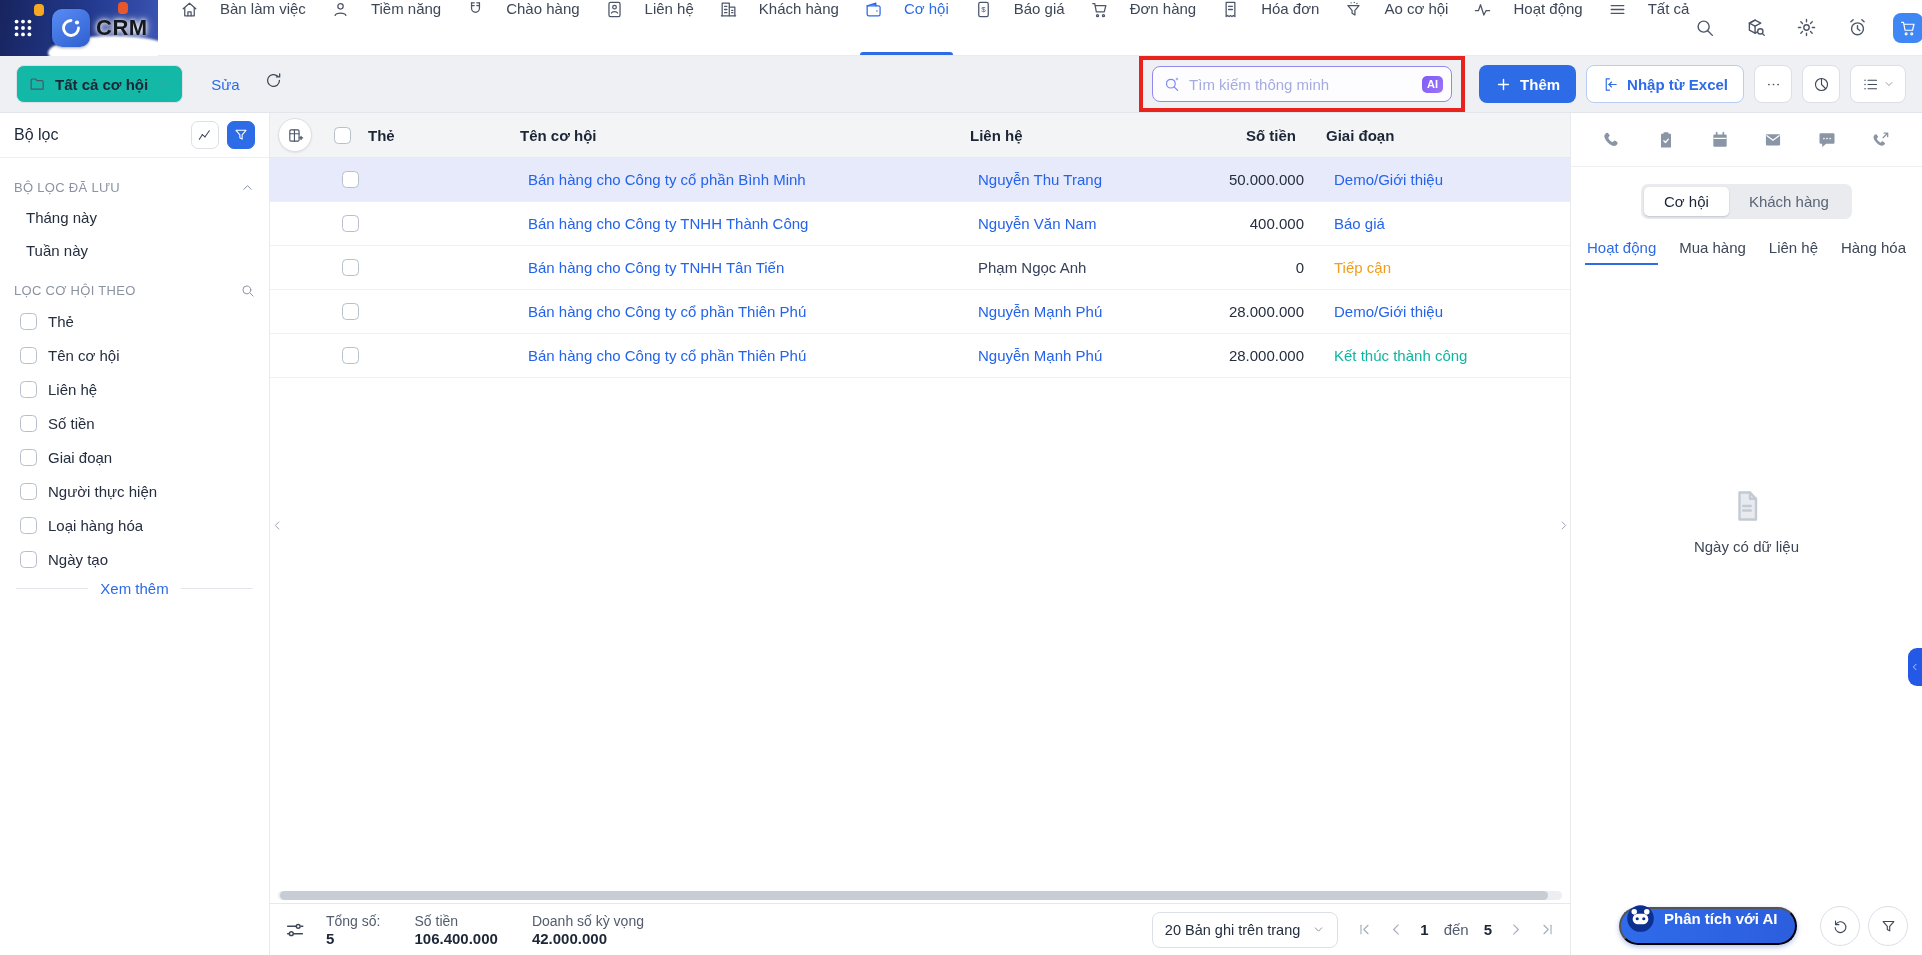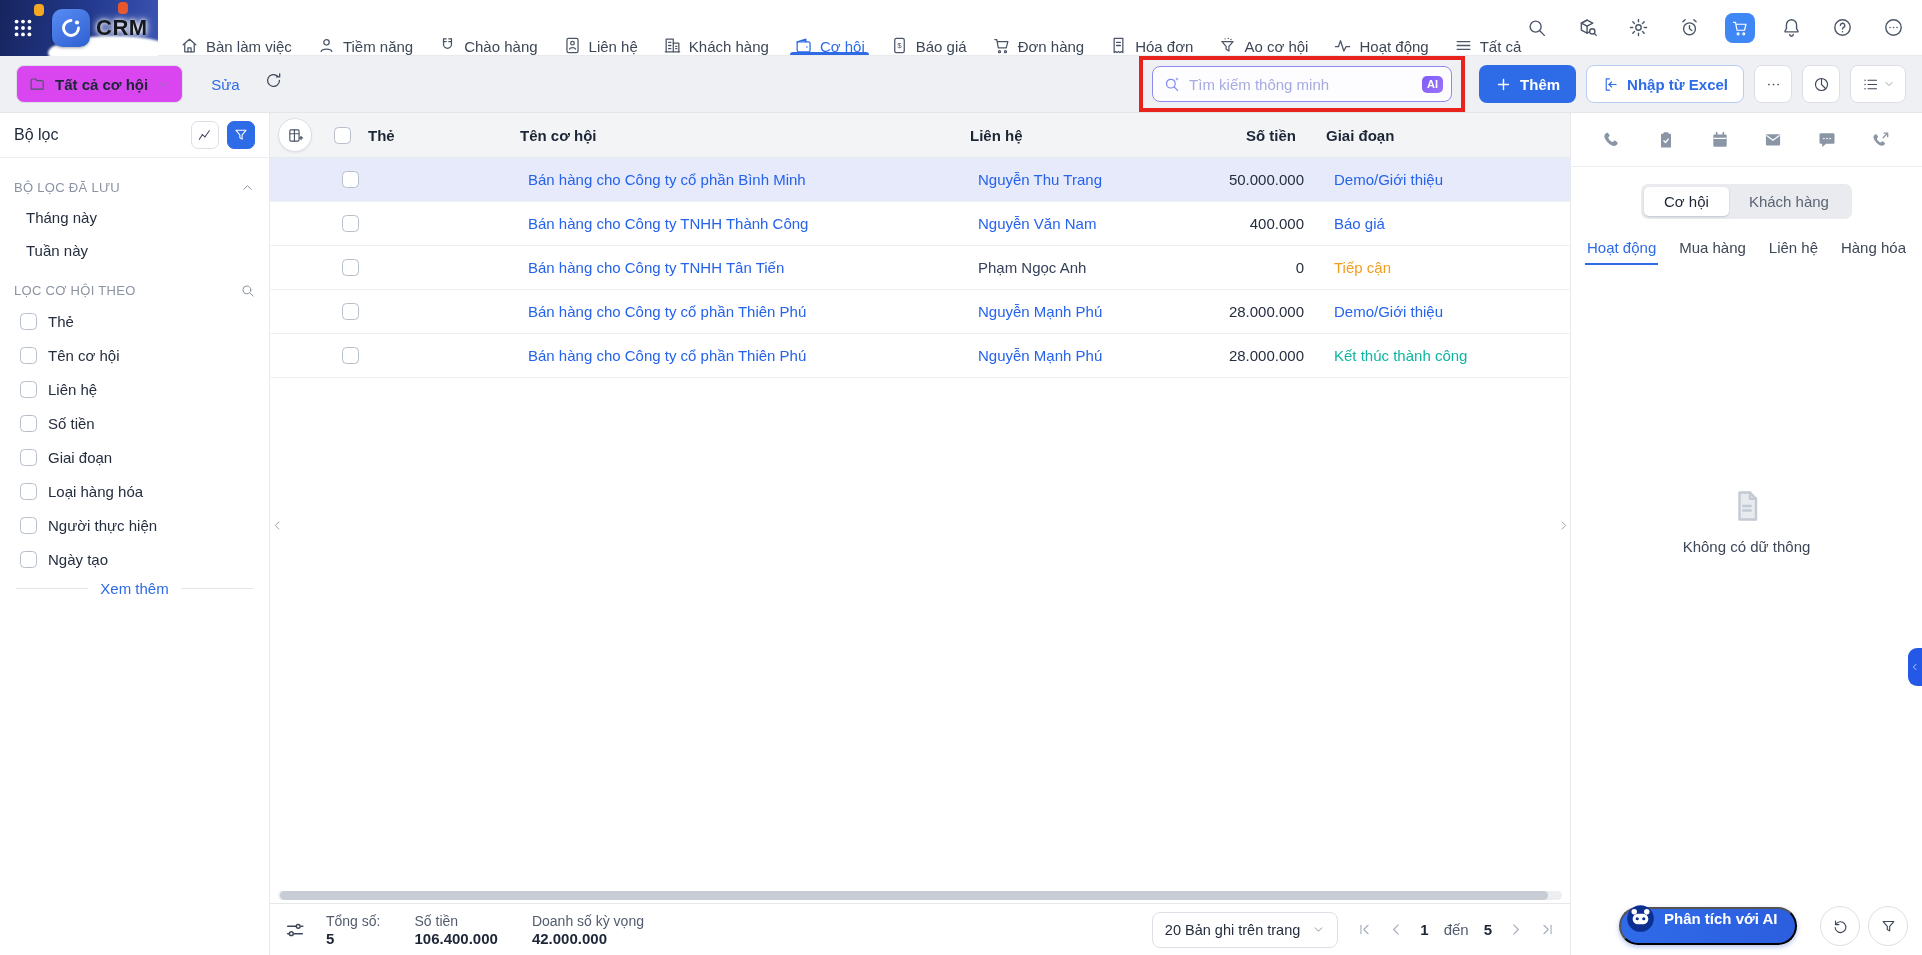--- a/index.html
+++ b/index.html
@@ -15,34 +15,34 @@
   .brand .cloud { position:absolute; bottom:-14px; left:48px; width:130px; height:34px; background:#fff; border-radius:50%; filter:blur(1px); }
   .brand .lan1,.brand .lan2 { position:absolute; width:10px; height:12px; border-radius:4px; background:#f6a823; }
   .brand .lan1 { left:34px; top:4px; } .brand .lan2 { left:118px; top:2px; background:#e8572c; }
   .grid-icon { position:absolute; left:12px; top:17px; width:22px; height:22px; }
   .app-logo { position:absolute; left:52px; top:9px; width:38px; height:38px; border-radius:10px;
     background:linear-gradient(145deg,#5a8cf5,#2d5fd0); display:grid; place-items:center; box-shadow:0 1px 3px rgba(0,0,0,.35); }
   .app-logo .ic { width:24px; height:24px; }
   .brand-text { position:absolute; left:96px; top:15px; font-size:22px; font-weight:bold; color:#15181d;
     text-shadow:0 0 4px #fff,0 0 8px #fff; letter-spacing:.5px; }
   .nav-items { display:flex; align-items:center; gap:25px; margin-left:22px; height:100%; }
-  .nav-item { display:flex; align-items:flex-end; gap:7px; font-size:15px; color:#3e4757; height:100%; position:relative; cursor:pointer; white-space:nowrap; }
+  .nav-item { display:flex; align-items:flex-start; gap:21px; font-size:15px; color:#3e4757; height:100%; position:relative; cursor:pointer; white-space:nowrap; }
   .nav-item .ic { width:19px; height:19px; color:#4c5668; }
   .nav-item.active { color:#2e6be6; }
   .nav-item.active .ic { color:#2e6be6; }
   .nav-item.active::after { content:""; position:absolute; left:-4px; right:-4px; bottom:0; height:3px; background:#2e6be6; border-radius:3px 3px 0 0; }
   .nav-right { margin-left:auto; display:flex; align-items:center; gap:21px; padding-right:16px; }
   .nav-ic { width:30px; height:30px; display:grid; place-items:center; color:#4c5668; cursor:pointer; }
   .nav-ic .ic { width:21px; height:21px; }
   .nav-ic.ic-cart { background:#3f87f5; border-radius:8px; color:#fff; }
   .nav-ic.ic-cart .ic { width:18px; height:18px; }
 
   
   .toolbar { height:57px; background:#eef0f3; border-bottom:1px solid #e2e5ea; display:flex; align-items:center; padding:0 16px; gap:0; }
-  .view-btn { background:#d946ef; border:1px solid #dcdfe5; border-radius:8px; height:38px; display:flex; align-items:center;
+  .view-btn { background:#14b8a6; border:1px solid #dcdfe5; border-radius:8px; height:38px; display:flex; align-items:center;
     gap:9px; padding:0 12px; font-size:15px; font-weight:bold; color:#1d2636; cursor:pointer; }
   .view-btn .ic { width:17px; height:17px; color:#4c5668; }
   .view-btn .chev { width:13px; height:13px; color:#7c8494; }
   .link-sua { color:#2e6be6; font-size:15px; margin-left:28px; cursor:pointer; }
   .refresh-btn { margin-left:24px; width:26px; height:26px; color:#3e4757; cursor:pointer; }
   .refresh-btn .ic { width:19px; height:19px; }
   .tb-right { margin-left:auto; display:flex; align-items:center; gap:10px; }
   .red-wrap { border:4px solid #e8231d; padding:6px 9px; margin-right:4px; }
   .search-box { width:300px; height:36px; background:#fdfdff; border:1.5px solid #9089ef; border-radius:8px;
     display:flex; align-items:center; gap:8px; padding:0 8px 0 10px; }
@@ -516,25 +516,25 @@
         <div class="chk-row">
           <span class="chk"></span>
           <span>Số tiền</span>
         </div>
         <div class="chk-row">
           <span class="chk"></span>
           <span>Giai đoạn</span>
         </div>
         <div class="chk-row">
           <span class="chk"></span>
+          <span>Người thực hiện</span>
+        </div>
+        <div class="chk-row">
+          <span class="chk"></span>
           <span>Loại hàng hóa</span>
-        </div>
-        <div class="chk-row">
-          <span class="chk"></span>
-          <span>Người thực hiện</span>
         </div>
         <div class="chk-row">
           <span class="chk"></span>
           <span>Ngày tạo</span>
         </div>
       <div class="more-link">Xem thêm</div>
     </div>
   </aside>
 
   <section class="table-area">
@@ -757,21 +757,21 @@
         <span class="p-tab">Hàng hóa</span>
     </div>
     <div class="p-empty">
       <span class="ic islot">
           <svg viewBox="0 0 24 24" fill="none" stroke="currentColor" stroke-width="1.6" stroke-linecap="round" stroke-linejoin="round">
             <path d="M7 3h7l4 4.2V21H7z" fill="#e7eaee" stroke="#c4cad3"></path>
             <path d="M14 3v4.2h4" stroke="#c4cad3"></path>
             <path d="M9.5 12h5M9.5 15h5" stroke="#c4cad3"></path>
           </svg>
         </span>
-      <span>Không có dữ thông</span>
+      <span>Ngày có dữ liệu</span>
     </div>
     <div class="p-foot">
       <button class="ai-btn">
         <span class="ic islot">
             <svg viewBox="0 0 24 24" fill="none" stroke="currentColor" stroke-width="1.6" stroke-linecap="round" stroke-linejoin="round">
               <circle cx="12" cy="12" r="11" fill="#0d2f8f" stroke="none"></circle>
               <circle cx="6.8" cy="6.5" r="2.3" fill="#fff" stroke="none"></circle>
               <circle cx="17.2" cy="6.5" r="2.3" fill="#fff" stroke="none"></circle>
               <rect x="5.5" y="8" width="13" height="8.8" rx="4.4" fill="#fff" stroke="none"></rect>
               <circle cx="9.3" cy="12.2" r="1.3" fill="#0d2f8f" stroke="none"></circle>

